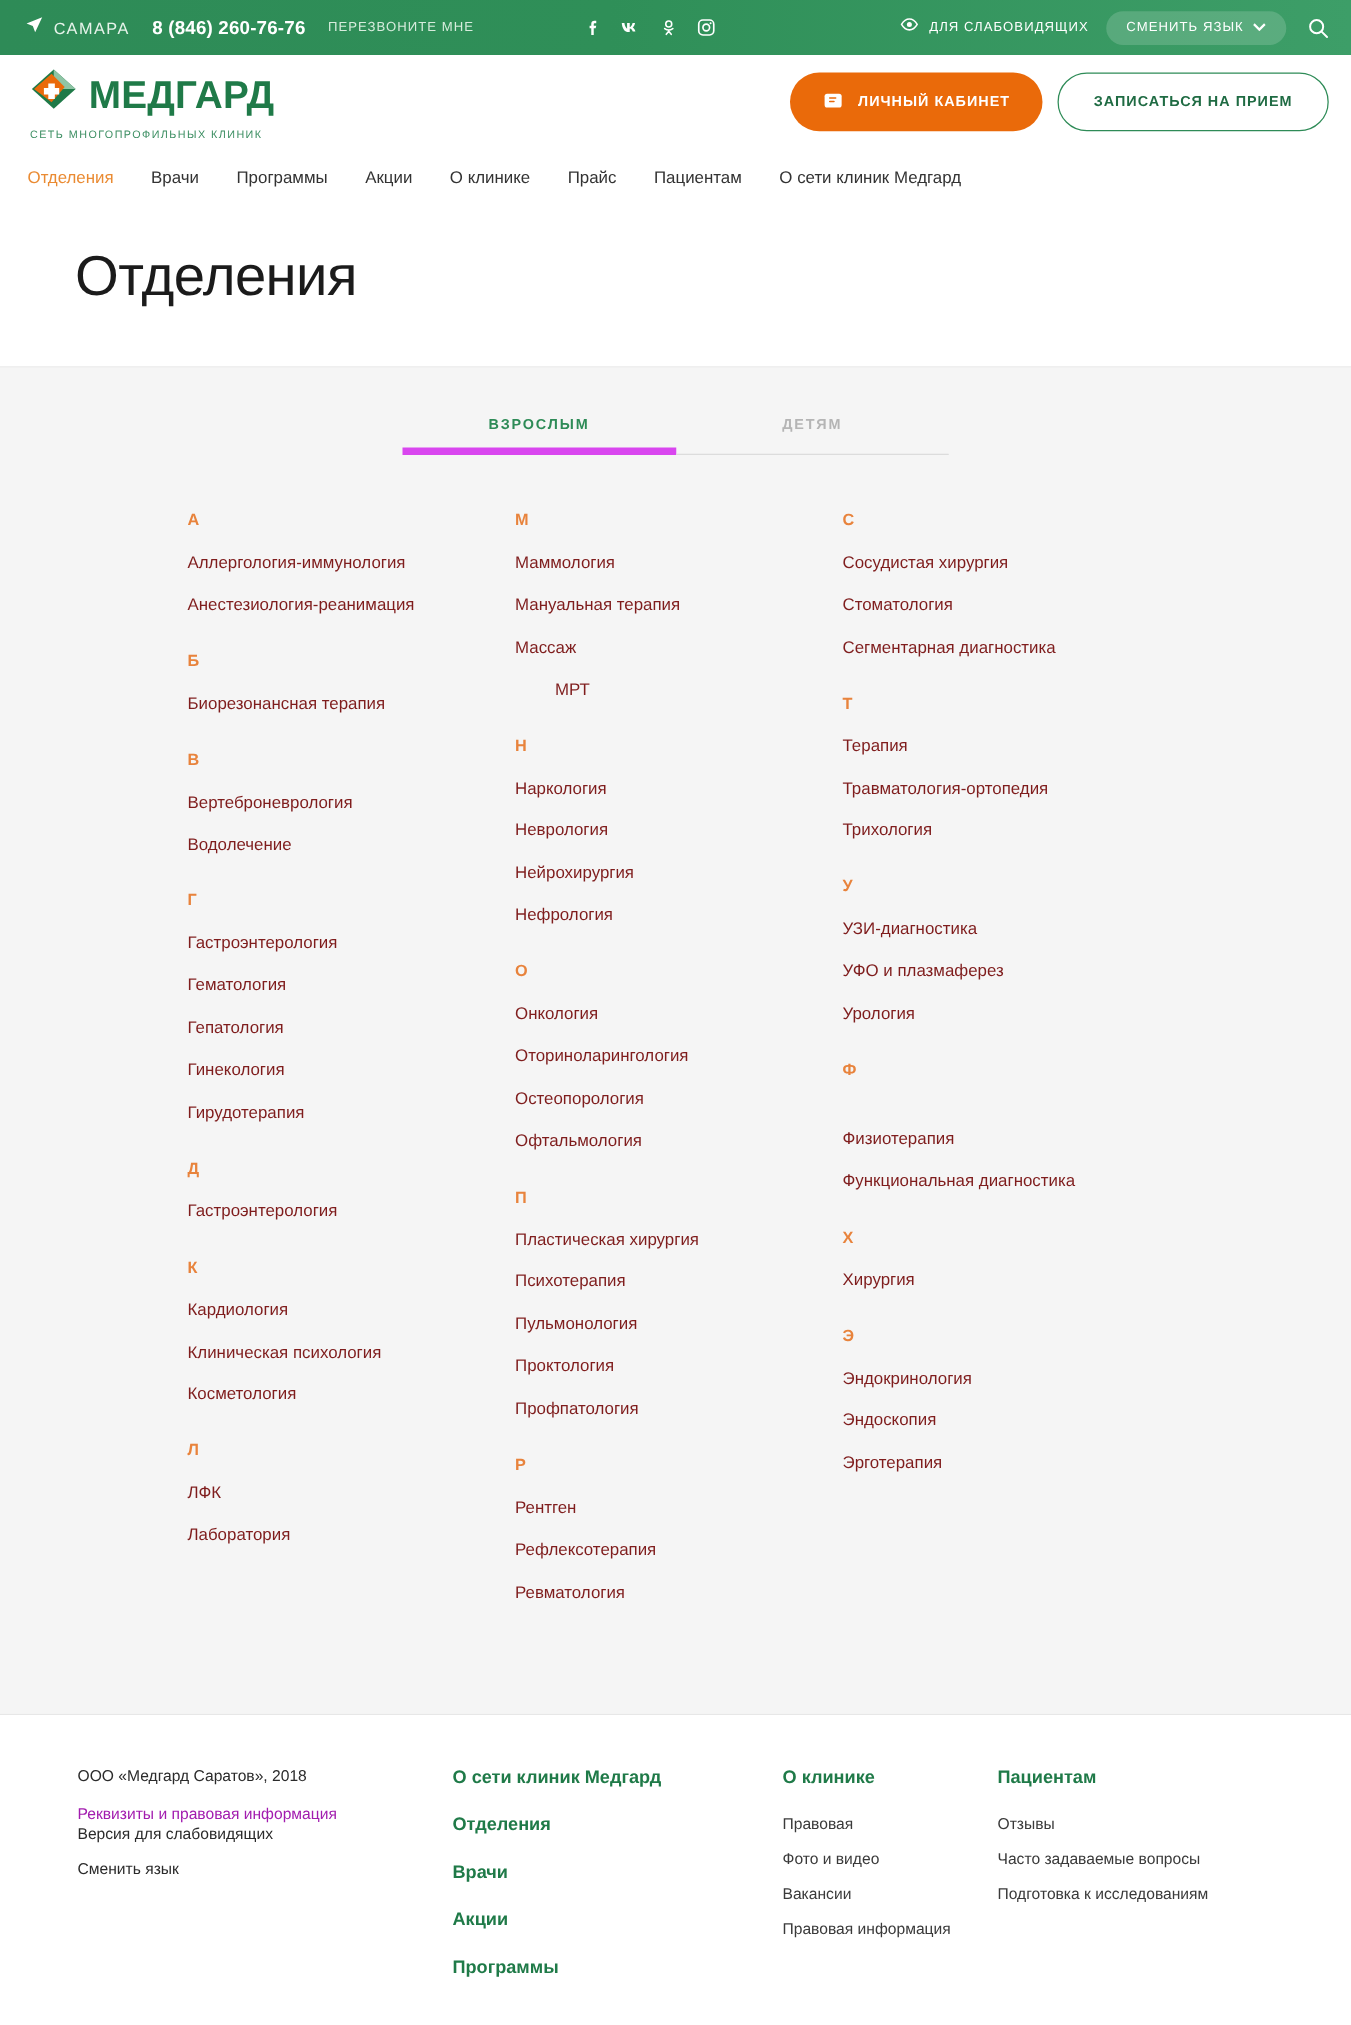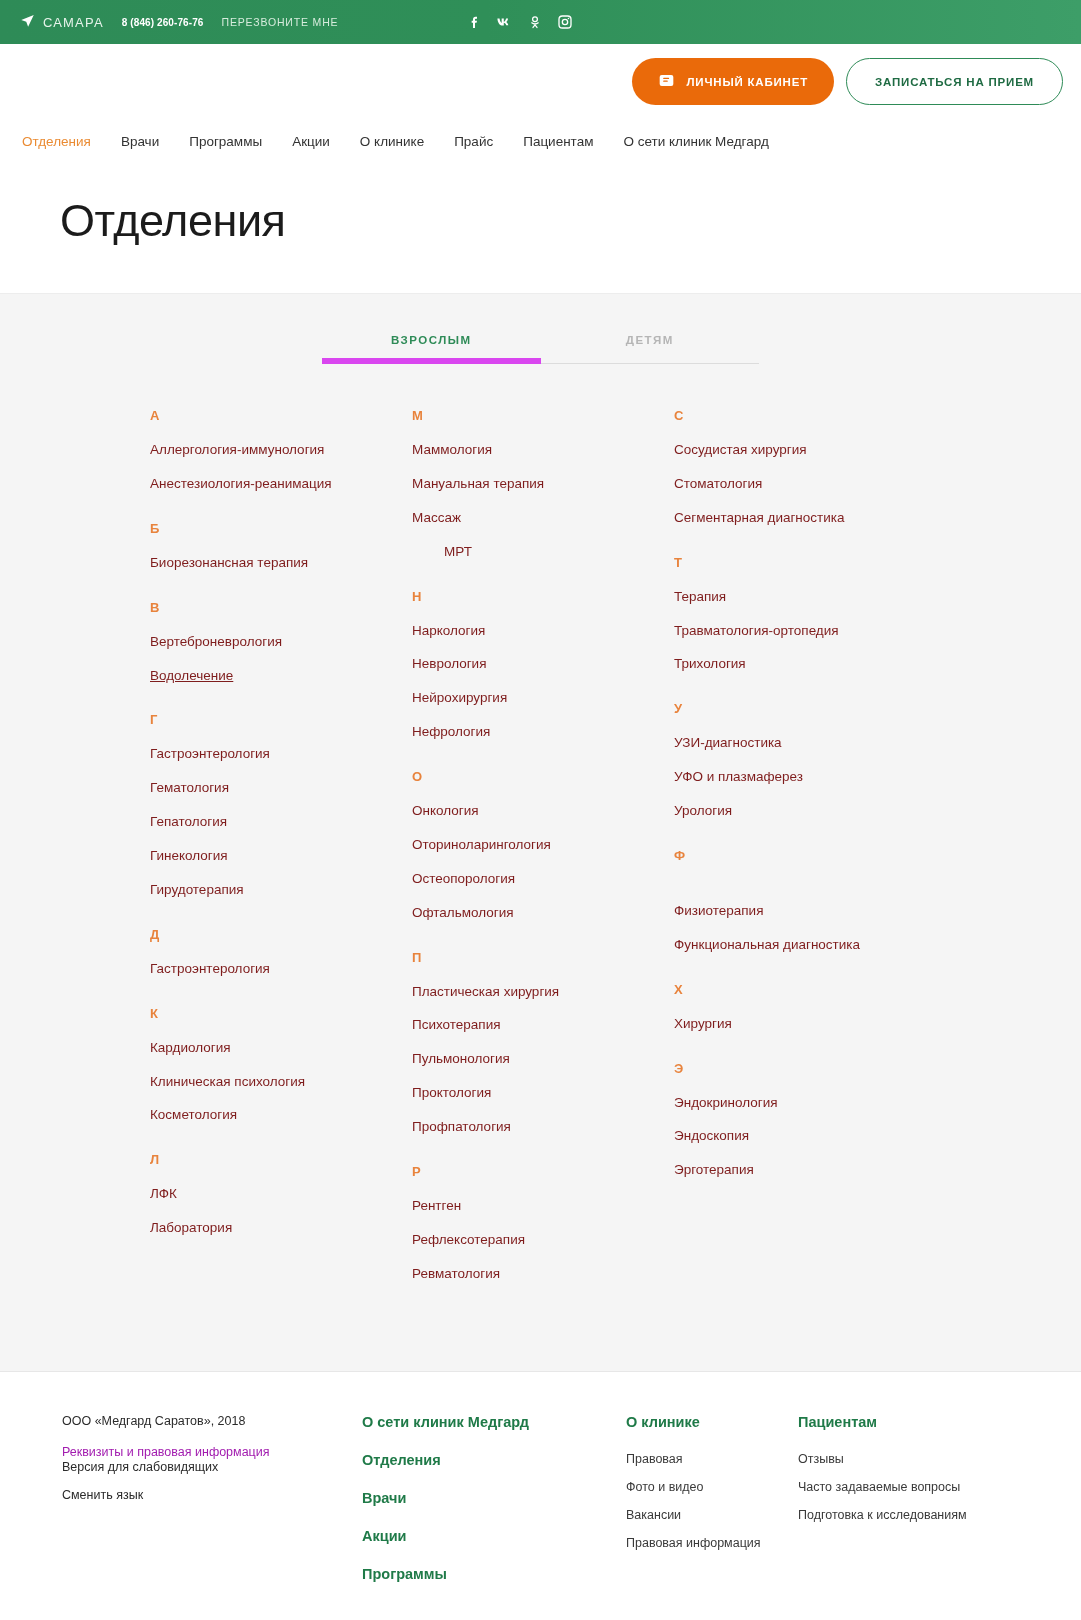--- a/index.html
+++ b/index.html
@@ -18,21 +18,21 @@
     display: flex;
     align-items: center;
     color: #ffffff;
     position: relative;
   }
   .topbar-left { display: flex; align-items: center; padding-left: 20px; gap: 18px; }
   .tb-city { display: flex; align-items: center; gap: 8px; }
   .tb-city-label {
     font-size: 13px; letter-spacing: 0.09em; color: #e6f3ea; text-transform: uppercase;
   }
-  .tb-phone { font-size: 10px; font-weight: bold; color: #ffffff; letter-spacing: 0.01em; }
+  .tb-phone { font-size: 15px; font-weight: bold; color: #ffffff; letter-spacing: 0.01em; }
   .tb-callback {
     font-size: 10.5px; letter-spacing: 0.08em; color: #d7ecdd; text-transform: uppercase;
   }
   .socials {
     position: absolute; left: 466px; top: 0; height: 44px;
     display: flex; align-items: center; gap: 13px;
   }
   .soc { width: 17px; height: 17px; display: flex; align-items: center; justify-content: center; color: #ffffff; }
   .topbar-right {
     position: absolute; right: 16px; top: 0; height: 44px;
@@ -169,23 +169,62 @@
     </span>
     <span class="soc">
       <svg width="16" height="16" viewBox="0 0 24 24">
           <rect x="3" y="3" width="18" height="18" rx="5" fill="none" stroke="#fff" stroke-width="2"></rect>
           <circle cx="12" cy="12" r="4" fill="none" stroke="#fff" stroke-width="2"></circle>
           <circle cx="17.2" cy="6.8" r="1.2" fill="#fff"></circle>
         </svg>
     </span>
   </div>
 
+  <div class="topbar-right">
+    <div class="tb-access">
+      <span>
+        <svg width="15" height="15" viewBox="0 0 24 24">
+            <path d="M12 5C6 5 2 12 2 12s4 7 10 7 10-7 10-7-4-7-10-7z" fill="none" stroke="#fff" stroke-width="2"></path>
+            <circle cx="12" cy="12" r="3.2" fill="#fff"></circle>
+          </svg>
+      </span>
+      <span class="tb-access-label">ДЛЯ СЛАБОВИДЯЩИХ</span>
+    </div>
+    <div class="lang-btn">
+      <span>СМЕНИТЬ ЯЗЫК</span>
+      <span>
+        <svg width="11" height="7" viewBox="0 0 12 8">
+            <path d="M1 1.5 6 6.5l5-5" fill="none" stroke="#fff" stroke-width="2"></path>
+          </svg>
+      </span>
+    </div>
+    <div class="search-btn">
+      <svg width="19" height="19" viewBox="0 0 24 24">
+          <circle cx="10.5" cy="10.5" r="6.6" fill="none" stroke="#fff" stroke-width="2"></circle>
+          <path d="M15.5 15.5 21 21" stroke="#fff" stroke-width="2" stroke-linecap="round"></path>
+        </svg>
+    </div>
+  </div>
 </div>
 
 <div class="header">
+  <a class="logo">
+    <div class="logo-title">
+      <span>
+        <svg width="42" height="42" viewBox="0 0 48 48">
+          <polygon points="24,4 44,22 24,40 4,22" fill="#1f7a48"></polygon>
+          <polygon points="24,4 44,22 28,22 24,18" fill="#8fc4a5"></polygon>
+          <polygon points="6,22 22,8 34,20 22,34" fill="#ea6a0a"></polygon>
+          <path d="M19 17h6v4h4v6h-4v4h-6v-4h-4v-6h4z" fill="#ffffff"></path>
+        </svg>
+      </span>
+      <span class="logo-word">МЕДГАРД</span>
+    </div>
+    <div class="logo-sub">СЕТЬ МНОГОПРОФИЛЬНЫХ КЛИНИК</div>
+  </a>
 
   <div class="header-actions">
     <div class="btn-cabinet">
       <span>
         <svg width="17" height="15" viewBox="0 0 24 22">
             <rect x="2" y="3" width="20" height="16" rx="3" fill="#fff"></rect>
             <path d="M8 8h7M8 12h5" stroke="#ea6a0a" stroke-width="1.8" stroke-linecap="round"></path>
           </svg>
       </span>
       <span>ЛИЧНЫЙ КАБИНЕТ</span>
@@ -226,21 +265,21 @@
           <a class="dept" style="display: block;">Аллергология-иммунология</a>
           <a class="dept" style="display: block;">Анестезиология-реанимация</a>
         </div>
         <div class="group">
           <div class="group-letter">Б</div>
           <a class="dept" style="display: block;">Биорезонансная терапия</a>
         </div>
         <div class="group">
           <div class="group-letter">В</div>
           <a class="dept" style="display: block;">Вертеброневрология</a>
-          <a class="dept" style="display: block; text-decoration: underline;">Водолечение</a>
+          <a class="dept" style="display: block;">Водолечение</a>
         </div>
         <div class="group">
           <div class="group-letter">Г</div>
           <a class="dept" style="display: block;">Гастроэнтерология</a>
           <a class="dept" style="display: block;">Гематология</a>
           <a class="dept" style="display: block;">Гепатология</a>
           <a class="dept" style="display: block;">Гинекология</a>
           <a class="dept" style="display: block;">Гирудотерапия</a>
         </div>
         <div class="group">

